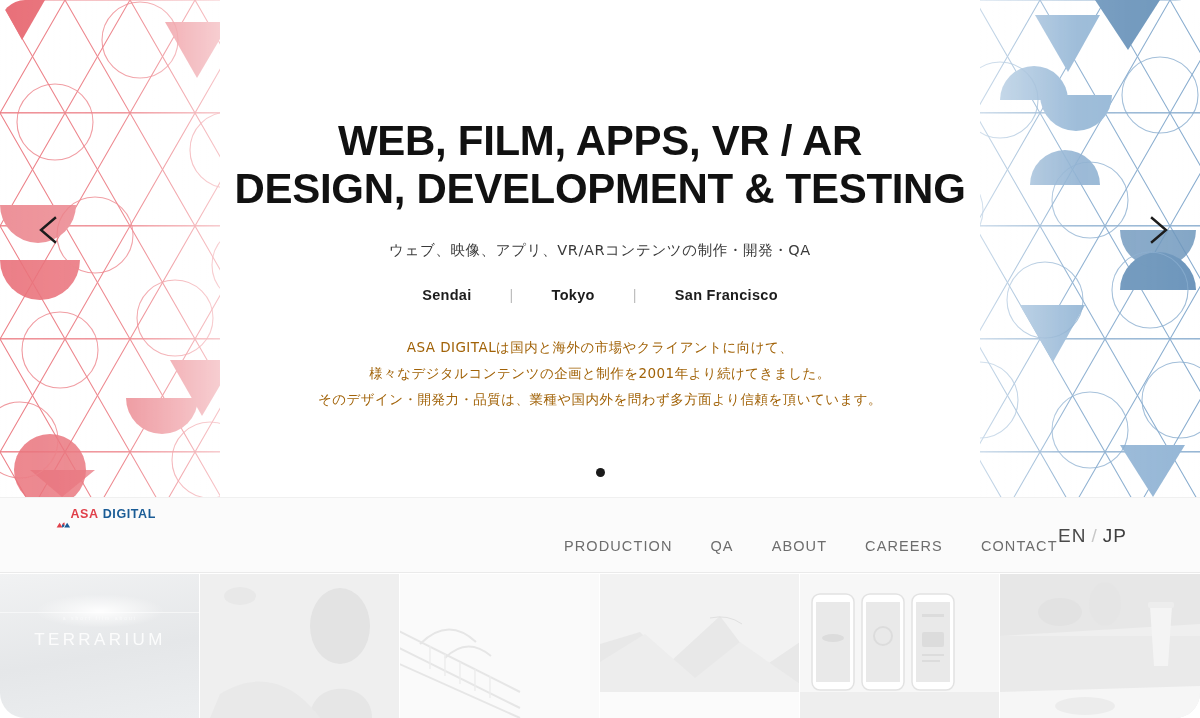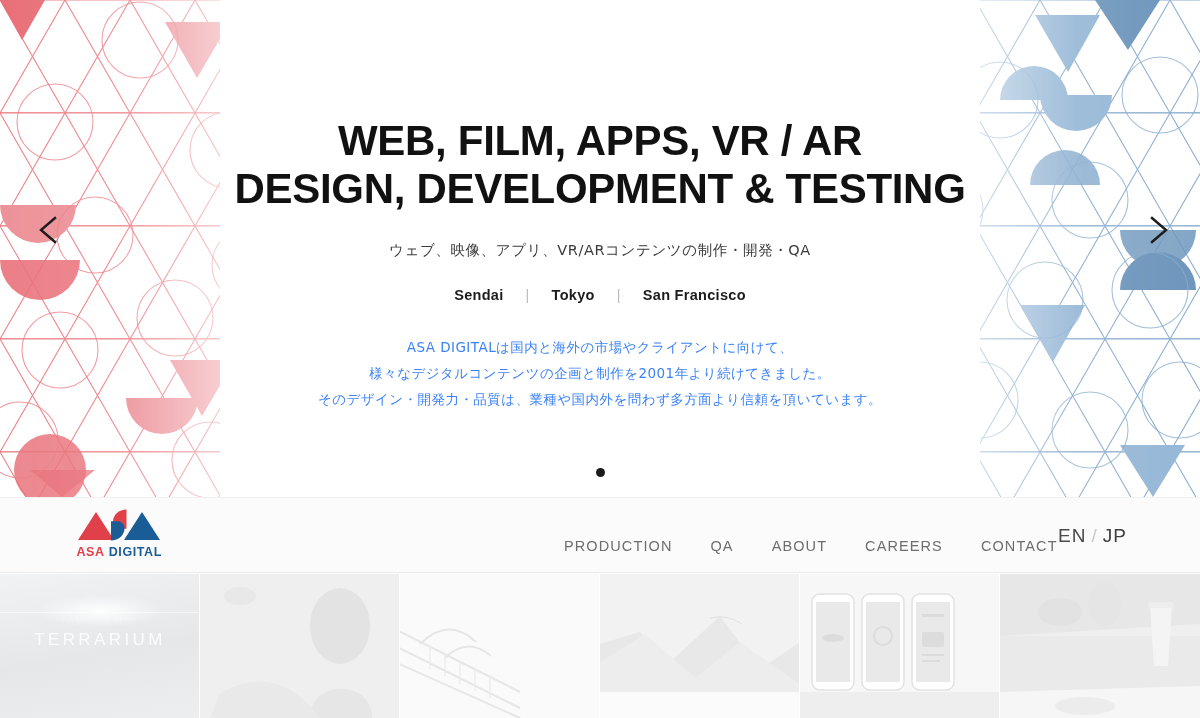--- a/index.html
+++ b/index.html
@@ -3,21 +3,21 @@
 <meta charset="utf-8">
 <title>ASA DIGITAL</title>
 <style>
   * { margin:0; padding:0; box-sizing:border-box; }
   html, body {
     width:1200px; height:718px; overflow:hidden;
     font-family:"Liberation Sans", sans-serif;
     background:#ffffff;
   }
 
-  .page { position:relative; width:1200px; height:718px; overflow:hidden; background:#fff; }
+  .page { position:relative; width:1200px; height:718px; overflow:hidden; background:#fff;border-radius:25px; }
 
   
   .hero {
     position:absolute; left:0; top:0; width:1200px; height:497px;
     background:#ffffff; overflow:hidden;
   }
   .hero-pattern { position:absolute; inset:0; width:100%; height:100%; }
   .hero-center-wash {
     position:absolute; left:220px; top:0; width:760px; height:100%;
     background:#ffffff; pointer-events:none;
@@ -47,30 +47,30 @@
     letter-spacing:0.6px;
     font-family:"DejaVu Sans", sans-serif;
   }
 
   .hero-cities {
     margin-top:27px;
     font-size:14.5px;
     font-weight:bold;
     color:#1c1c1c;
     letter-spacing:0.3px;
-    display:flex; align-items:center; gap:0;
+    display:flex; align-items:center; gap:16px;
   }
   .hero-cities .city { padding:0 22px; }
   .hero-cities .sep { color:#bdbdbd; font-weight:normal; }
 
   .hero-desc {
     margin-top:31px;
     font-size:13.5px;
     line-height:26px;
-    color:#3b82f6;
+    color:#a16207;
     letter-spacing:0.45px;
     font-family:"DejaVu Sans", sans-serif;
   }
   .hero-desc .dline { display:block; white-space:nowrap; }
 
   
   .arrow {
     position:absolute; top:213px; width:34px; height:34px; z-index:8;
     cursor:pointer;
   }
@@ -88,24 +88,24 @@
   
   .navbar {
     position:absolute; left:0; top:497px; width:1200px; height:76px;
     background:#fbfbfb;
     border-top:1px solid #f0f0f0;
     border-bottom:1px solid #eaeaea;
     z-index:20;
   }
 
   .logo {
-    position:absolute; left:62px; top:8px;
+    position:absolute; left:56px; top:8px;
     width:100px; height:58px;
     cursor:pointer;
-    display:flex; flex-direction:column; align-items:flex-end;
+    display:flex; flex-direction:row; align-items:flex-start;
   }
   .logo-mark { width:88px; height:38px; }
   .logo-text {
     margin-top:1px;
     font-size:12.5px; font-weight:bold; letter-spacing:0.6px;
     font-family:"Liberation Sans", sans-serif;
     white-space:nowrap;
   }
   .logo-text .asa { color:#e0404a; }
   .logo-text .digital { color:#1a5c96; }

